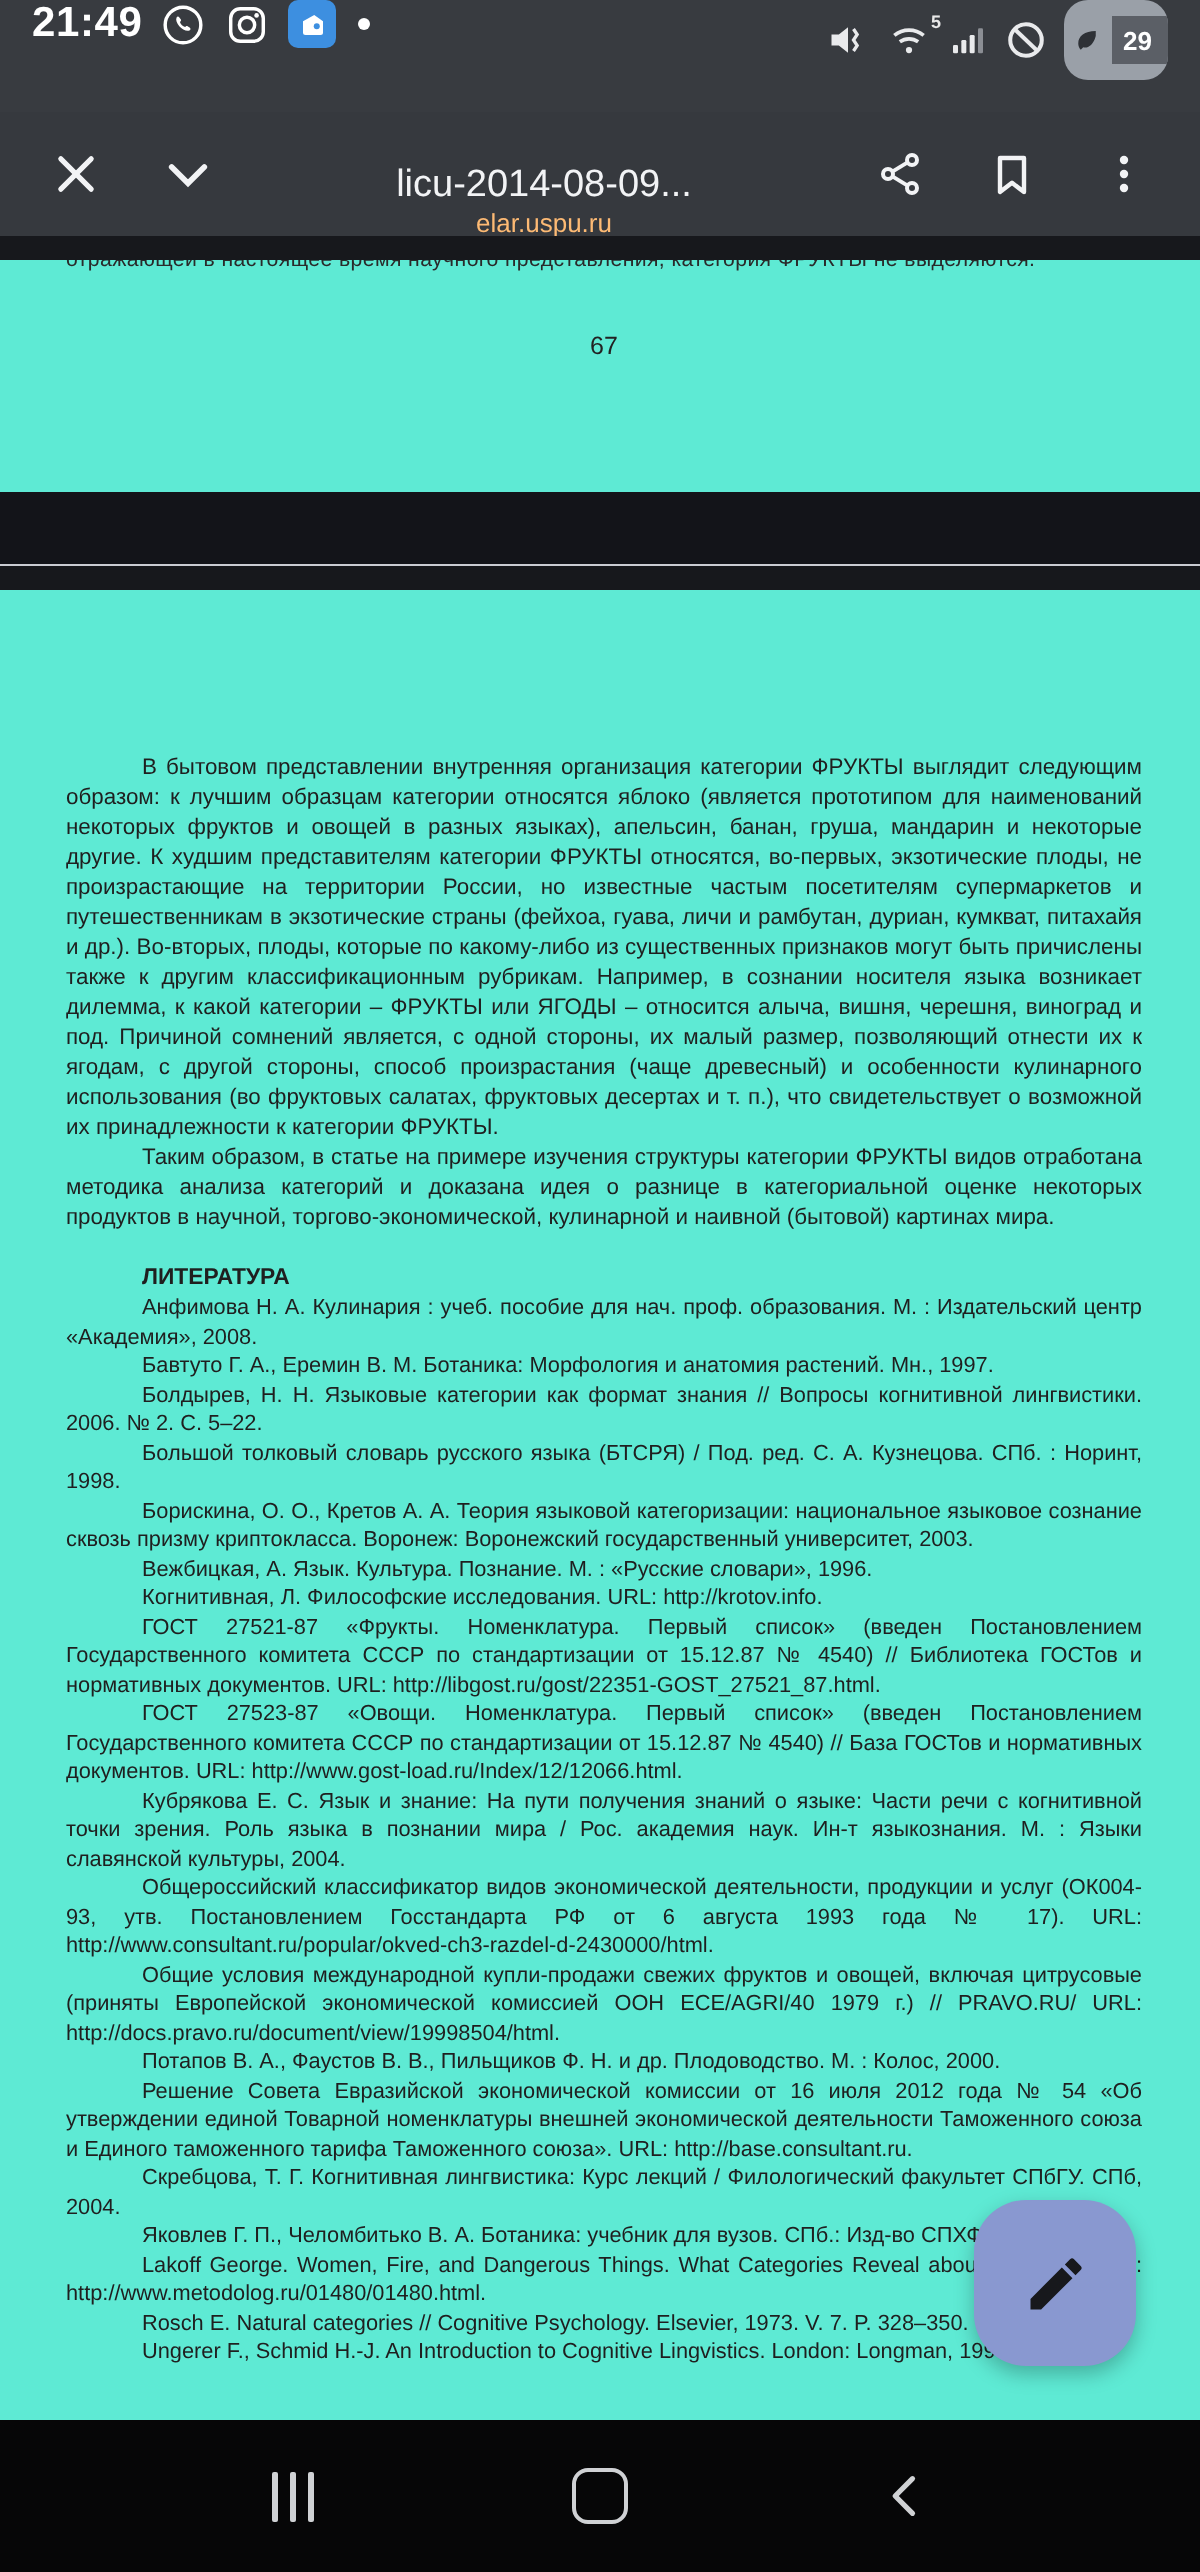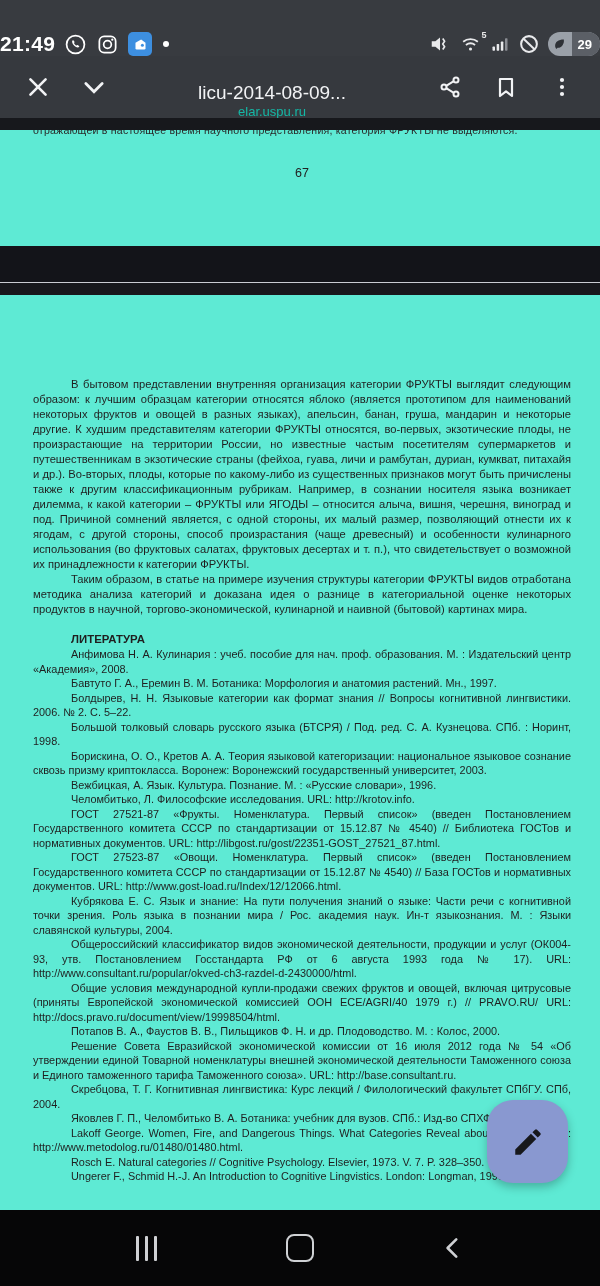--- a/index.html
+++ b/index.html
@@ -1,44 +1,44 @@
 <!DOCTYPE html>
 <html><head>
 <meta charset="utf-8">
 <style>
   html,body{margin:0;padding:0;}
   body{width:600px;height:1286px;overflow:hidden;background:#36393e;
        font-family:"Liberation Sans","DejaVu Sans",sans-serif;position:relative;}
   .screen{position:absolute;inset:0;width:600px;height:1286px;overflow:hidden;}
 
   
-  .status-bar{height:56px;background:#383b40;display:flex;align-items:flex-end;
-              justify-content:space-between;padding:0 0;box-sizing:border-box;}
+  .status-bar{height:56px;background:#383b40;display:flex;align-items:flex-start;
+              justify-content:space-between;padding:0 16px;box-sizing:border-box;}
   .sb-left{display:flex;align-items:center;gap:9px;}
   .sb-time{color:#fff;font-size:21px;font-weight:700;letter-spacing:.3px;}
   .sb-right{display:flex;align-items:center;gap:8px;}
   .sb-ic{display:flex;align-items:center;justify-content:center;}
   .blue-app{width:24px;height:24px;border-radius:5px;background:#3d8fe0;
             display:flex;align-items:center;justify-content:center;}
   .notif-dot{width:6px;height:6px;border-radius:50%;background:#fff;margin-left:2px;}
   .wifi-5{position:absolute;top:-3px;right:-5px;font-size:9px;color:#e8e8e8;font-weight:700;}
-  .battery-pill{height:24px;border-radius:12px;background:#9aa0a8;display:flex;
+  .battery-pill{height:40px;border-radius:12px;background:#9aa0a8;display:flex;
                 align-items:center;overflow:hidden;}
   .battery-leaf{width:24px;height:24px;display:flex;align-items:center;justify-content:center;}
   .battery-num{background:#5b5f66;color:#fff;font-size:13px;font-weight:700;
                height:24px;display:flex;align-items:center;padding:0 8px 0 6px;}
 
   
   .app-bar{height:62px;background:#36393e;display:flex;align-items:center;
            padding:0 14px;box-sizing:border-box;gap:8px;}
   .ab-btn{width:48px;height:48px;display:flex;align-items:center;justify-content:center;
           flex:0 0 auto;border:none;background:transparent;padding:0;}
   .ab-titles{flex:1;min-width:0;text-align:center;line-height:1.15;overflow:hidden;}
   .ab-title{color:#f2f3f5;font-size:19px;white-space:nowrap;overflow:hidden;text-overflow:ellipsis;margin-top:28px;}
-  .ab-sub{color:#14b8a6;font-size:13px;margin-top:2px;}
+  .ab-sub{color:#fdba74;font-size:13px;margin-top:2px;}
 
   
   .viewer{position:absolute;top:118px;bottom:76px;left:0;right:0;background:#17181c;overflow:hidden;}
   .page{background:#5eead4;color:#1f1f1f;margin-top:12px;}
   .page-prev{height:116px;box-sizing:border-box;padding:0 29px 0 33px;}
   .clip-line{height:10px;overflow:hidden;position:relative;}
   .clip-line span{display:block;margin-top:-6px;font-size:10.6px;color:#2a2a2a;
                   white-space:nowrap;letter-spacing:.2px;}
   .page-num{text-align:center;font-size:12.5px;color:#222;margin-top:26px;}
   .separator{height:36px;background:#131419;border-bottom:1px solid #caccd2;}
@@ -183,21 +183,21 @@
     <div class="page page-cur">
       <p class="para">В бытовом представлении внутренняя организация категории ФРУКТЫ выглядит следующим образом: к лучшим образцам категории относятся яблоко (является прототипом для наименований некоторых фруктов и овощей в разных языках), апельсин, банан, груша, мандарин и некоторые другие. К худшим представителям категории ФРУКТЫ относятся, во-первых, экзотические плоды, не произрастающие на территории России, но известные частым посетителям супермаркетов и путешественникам в экзотические страны (фейхоа, гуава, личи и рамбутан, дуриан, кумкват, питахайя и др.). Во-вторых, плоды, которые по какому-либо из существенных признаков могут быть причислены также к другим классификационным рубрикам. Например, в сознании носителя языка возникает дилемма, к какой категории – ФРУКТЫ или ЯГОДЫ – относится алыча, вишня, черешня, виноград и под. Причиной сомнений является, с одной стороны, их малый размер, позволяющий отнести их к ягодам, с другой стороны, способ произрастания (чаще древесный) и особенности кулинарного использования (во фруктовых салатах, фруктовых десертах и т. п.), что свидетельствует о возможной их принадлежности к категории ФРУКТЫ.</p>
       <p class="para">Таким образом, в статье на примере изучения структуры категории ФРУКТЫ видов отработана методика анализа категорий и доказана идея о разнице в категориальной оценке некоторых продуктов в научной, торгово-экономической, кулинарной и наивной (бытовой) картинах мира.</p>
       <p class="lit-head">ЛИТЕРАТУРА</p>
       <p class="ref">Анфимова Н. А. Кулинария : учеб. пособие для нач. проф. образования. М. : Издательский центр «Академия», 2008.</p>
       <p class="ref">Бавтуто Г. А., Еремин В. М. Ботаника: Морфология и анатомия растений. Мн., 1997.</p>
       <p class="ref">Болдырев, Н. Н. Языковые категории как формат знания // Вопросы когнитивной лингвистики. 2006. № 2. С. 5–22.</p>
       <p class="ref">Большой толковый словарь русского языка (БТСРЯ) / Под. ред. С. А. Кузнецова. СПб. : Норинт, 1998.</p>
       <p class="ref">Борискина, О. О., Кретов А. А. Теория языковой категоризации: национальное языковое сознание сквозь призму криптокласса. Воронеж: Воронежский государственный университет, 2003.</p>
       <p class="ref">Вежбицкая, А. Язык. Культура. Познание. М. : «Русские словари», 1996.</p>
-      <p class="ref">Челомбитько, Л. Философские исследования. URL: http://krotov.info.</p>
+      <p class="ref">Когнитивная, Л. Философские исследования. URL: http://krotov.info.</p>
       <p class="ref">ГОСТ 27521-87 «Фрукты. Номенклатура. Первый список» (введен Постановлением Государственного комитета СССР по стандартизации от 15.12.87 № 4540) // Библиотека ГОСТов и нормативных документов. URL: http://libgost.ru/gost/22351-GOST_27521_87.html.</p>
       <p class="ref">ГОСТ 27523-87 «Овощи. Номенклатура. Первый список» (введен Постановлением Государственного комитета СССР по стандартизации от 15.12.87 № 4540) // База ГОСТов и нормативных документов. URL: http://www.gost-load.ru/Index/12/12066.html.</p>
       <p class="ref">Кубрякова Е. С. Язык и знание: На пути получения знаний о языке: Части речи с когнитивной точки зрения. Роль языка в познании мира / Рос. академия наук. Ин-т языкознания. М. : Языки славянской культуры, 2004.</p>
       <p class="ref">Общероссийский классификатор видов экономической деятельности, продукции и услуг (ОК004-93, утв. Постановлением Госстандарта РФ от 6 августа 1993 года № 17). URL: http://www.consultant.ru/popular/okved-ch3-razdel-d-2430000/html.</p>
       <p class="ref">Общие условия международной купли-продажи свежих фруктов и овощей, включая цитрусовые (приняты Европейской экономической комиссией ООН ECE/AGRI/40 1979 г.) // PRAVO.RU/ URL: http://docs.pravo.ru/document/view/19998504/html.</p>
       <p class="ref">Потапов В. А., Фаустов В. В., Пильщиков Ф. Н. и др. Плодоводство. М. : Колос, 2000.</p>
       <p class="ref">Решение Совета Евразийской экономической комиссии от 16 июля 2012 года № 54 «Об утверждении единой Товарной номенклатуры внешней экономической деятельности Таможенного союза и Единого таможенного тарифа Таможенного союза». URL: http://base.consultant.ru.</p>
       <p class="ref">Скребцова, Т. Г. Когнитивная лингвистика: Курс лекций / Филологический факультет СПбГУ. СПб, 2004.</p>
       <p class="ref">Яковлев Г. П., Челомбитько В. А. Ботаника: учебник для вузов. СПб.: Изд-во СПХФА, 2001.</p>
       <p class="ref">Lakoff George. Women, Fire, and Dangerous Things. What Categories Reveal about the Mind. URL: http://www.metodolog.ru/01480/01480.html.</p>

